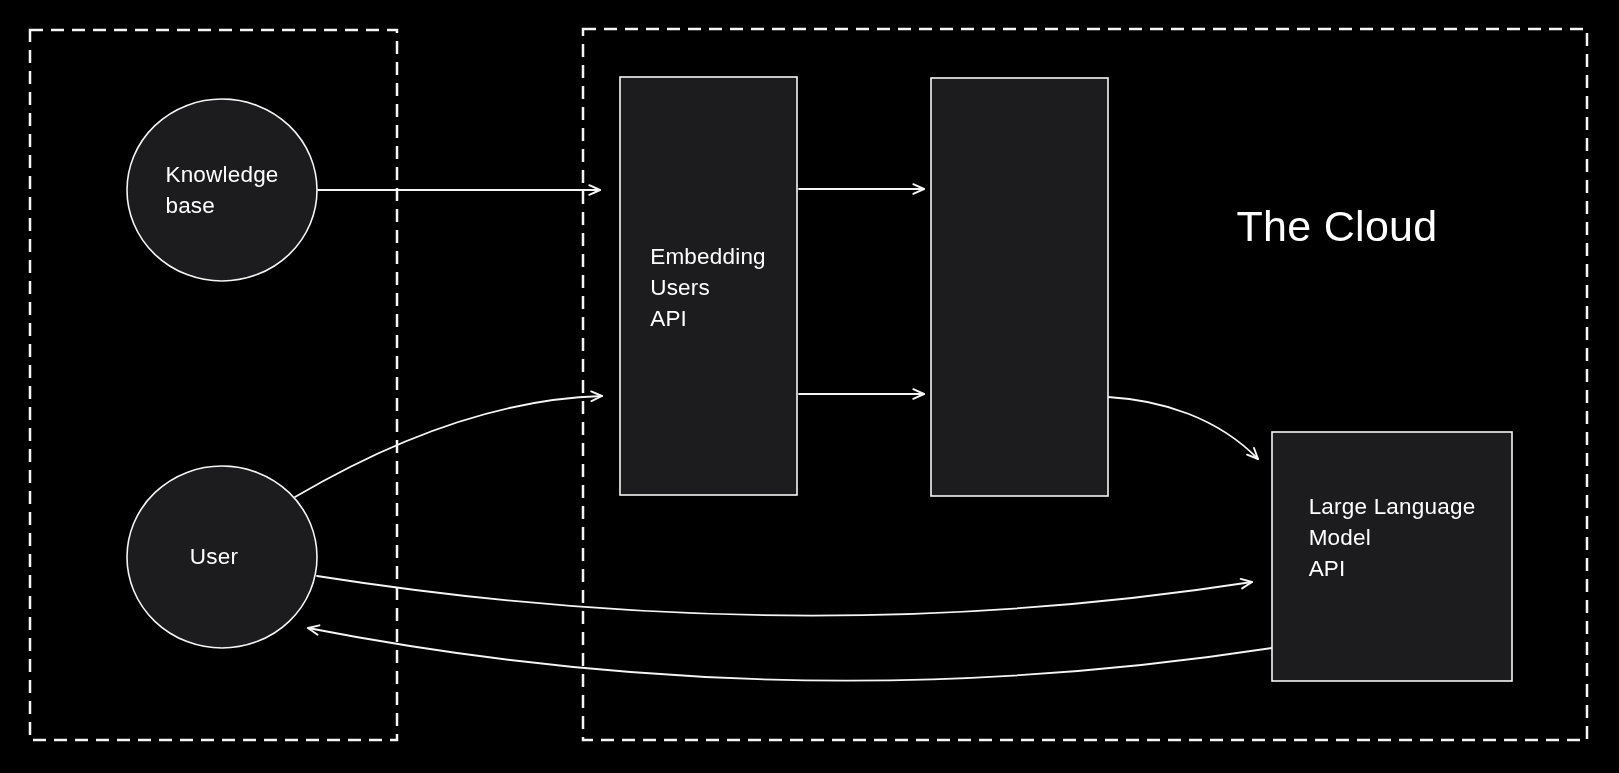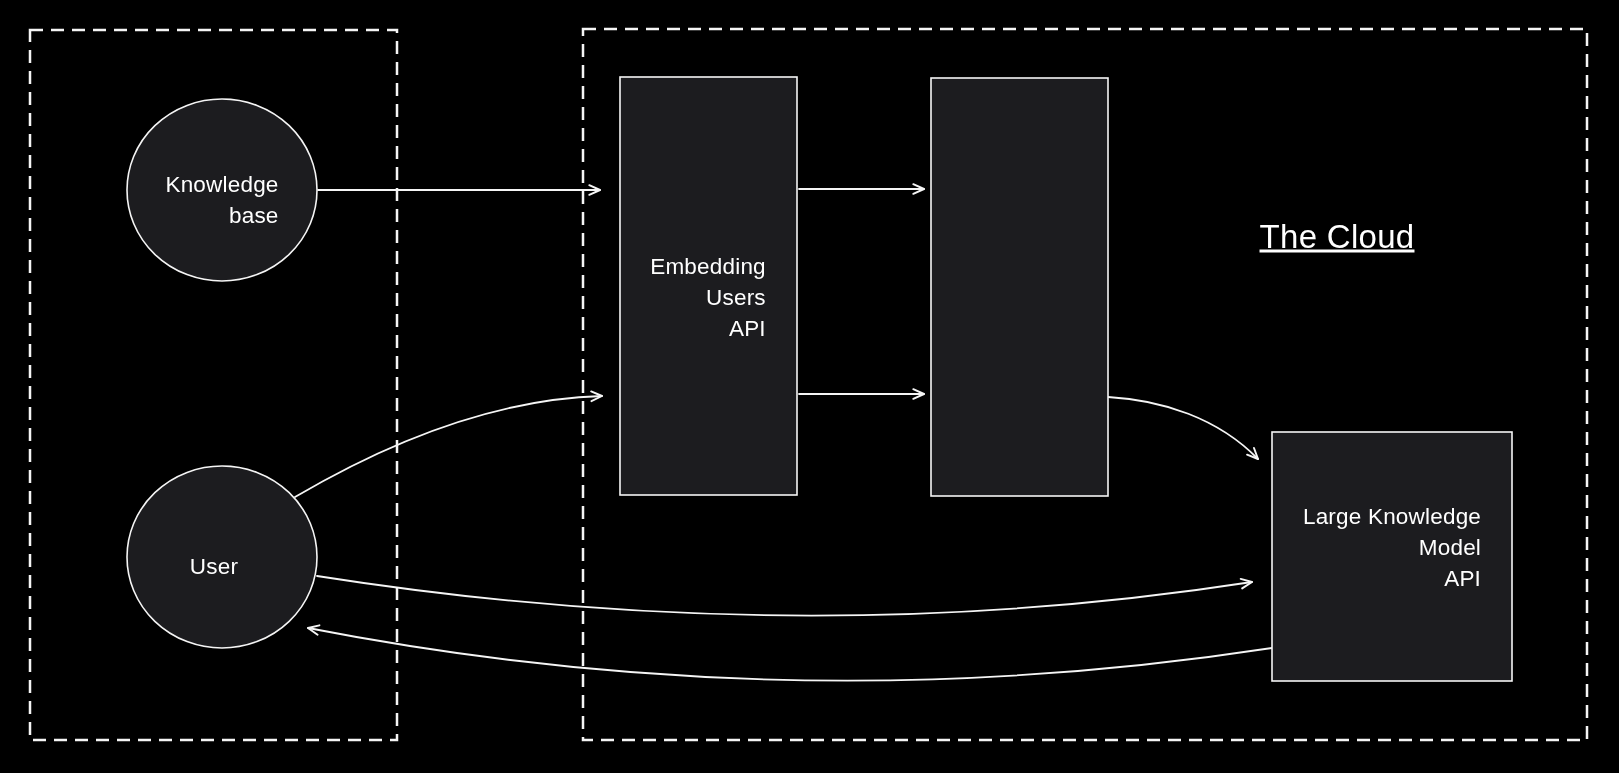--- a/index.html
+++ b/index.html
@@ -51,35 +51,33 @@
     fill: none;
     stroke: var(--stroke);
     stroke-width: 1.8;
     stroke-linecap: round;
     stroke-linejoin: round;
   }
   .label {
     position: absolute;
     transform: translate(-50%, -50%);
     color: var(--text);
-    text-align: right;
+    text-align: left;
     white-space: pre-line;
     user-select: none;
-    margin-top: 10px;
   }
   .node-label {
     font-size: 22.5px;
     line-height: 31px;
     letter-spacing: 0.2px;
   }
   .group-label {
-    font-size: 33px;
+    font-size: 43px;
     line-height: 45px;
     letter-spacing: 0.3px;
-    text-decoration: underline;
   }
 </style>
 </head>
 <body>
 
 <div class="canvas">
 
   <svg class="diagram-svg" viewBox="0 0 1619 773" xmlns="http://www.w3.org/2000/svg">
     <defs>
       <marker id="arrow" viewBox="0 0 14 14" refX="12" refY="7" markerWidth="15" markerHeight="15" orient="auto" markerUnits="userSpaceOnUse">
@@ -108,20 +106,20 @@
   <div class="label node-label" style="left:222px; top:190px;">Knowledge
 base</div>
 
   <div class="label node-label" style="left:214px; top:556px;">User</div>
 
   <div class="label node-label" style="left:708px; top:287px;">Embedding
 Users
 API</div>
 
 
-  <div class="label node-label" style="left:1392px; top:537px;">Large Knowledge
+  <div class="label node-label" style="left:1392px; top:537px;">Large Language
 Model
 API</div>
 
 
   <div class="label group-label" style="left:1337px; top:226px;">The Cloud</div>
 
 </div>
 
 </body></html>

